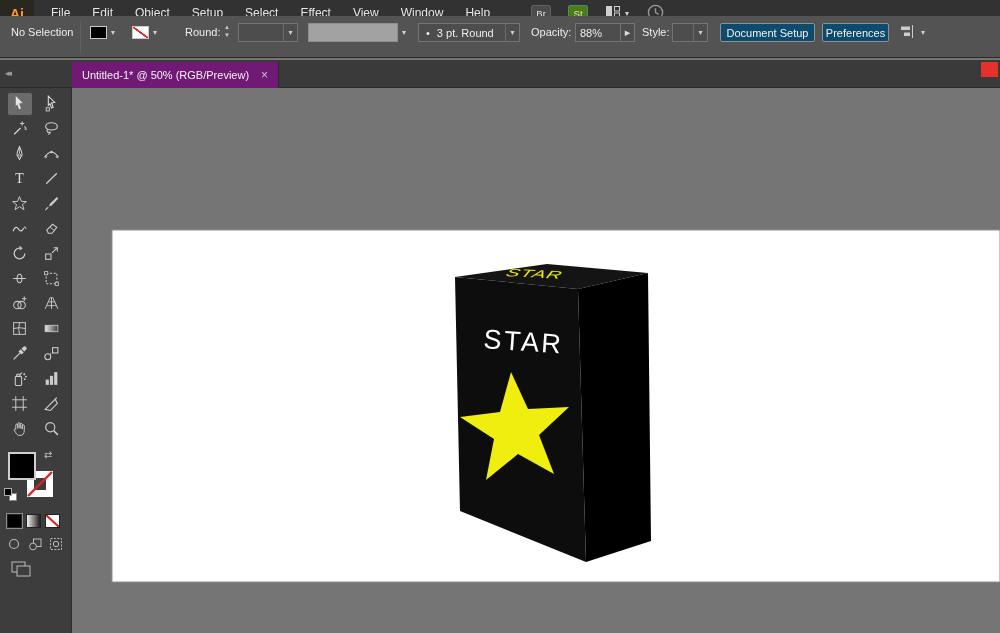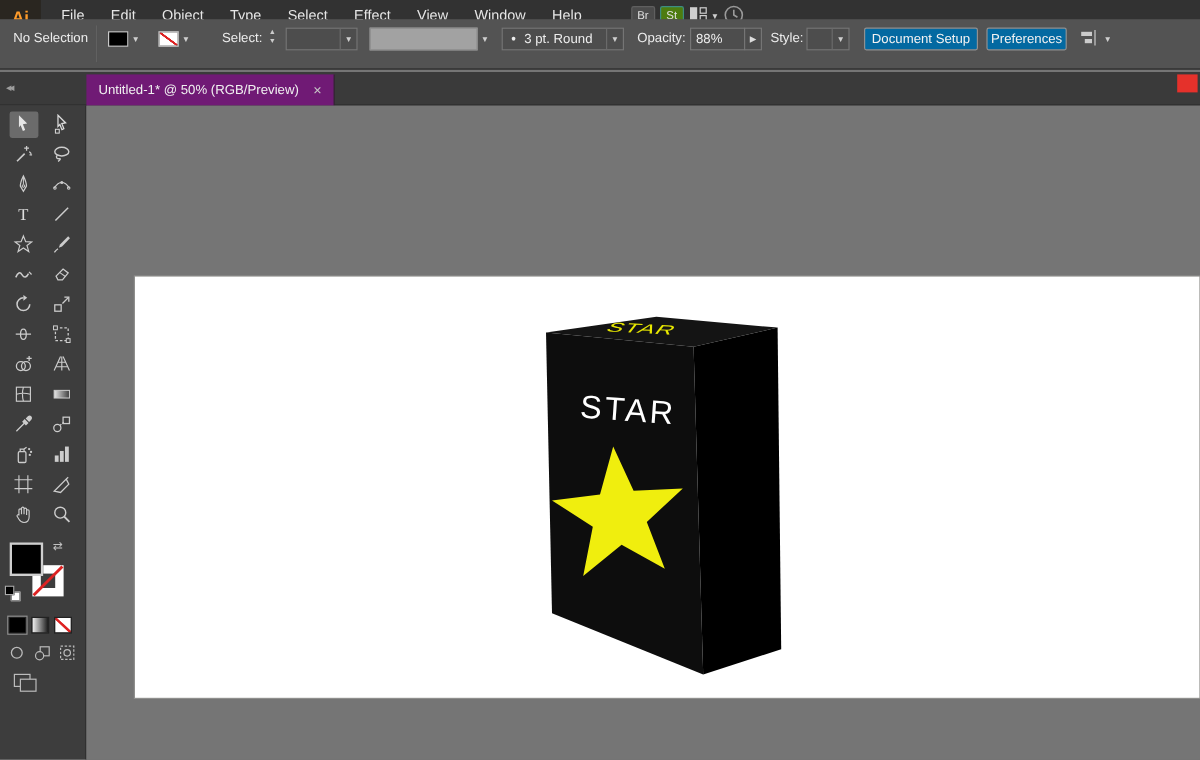--- a/index.html
+++ b/index.html
@@ -8,21 +8,21 @@
   .app { position:relative; width:1000px; height:633px; }
 
   
   .menubar { position:absolute; top:0; left:0; right:0; height:28px; background:#323232;
              border-bottom:1px solid #242424; display:flex; align-items:center;
              color:#e6e6e6; font-size:12px; }
   .ai-logo { width:34px; height:28px; background:#2a2620; color:#ff9c2a; font-weight:bold;
              font-size:14px; display:flex; align-items:center; justify-content:center; }
   #menu-items { display:flex; margin-left:6px; }
   .menu-item { padding:0 11px; line-height:27px; cursor:default; }
-  .menubar-right { display:flex; align-items:center; gap:4px; margin-left:30px; }
+  .menubar-right { display:flex; align-items:center; gap:17px; margin-left:30px; }
   .mb-box { width:20px; height:17px; background:#4b4b4b; border:1px solid #5f5f5f; color:#e0e0e0;
             font-size:9.5px; display:flex; align-items:center; justify-content:center; border-radius:2px; }
   .mb-box.stock { background:#4d7c0f; border-color:#3c8d82; }
   .workspace { display:flex; align-items:center; gap:4px; }
   .chev { color:#cfcfcf; font-size:8px; line-height:1; }
 
   
   .controlbar { position:absolute; top:16px; left:0; right:0; height:42px; background:#535353;
                 border-bottom:1px solid #2a2a2a; color:#ededed; font-size:11px; }
   .controlbar .abs { position:absolute; }
@@ -32,21 +32,21 @@
   .fill-s { background:#000; border:1px solid #c9c9c9; }
   .none-s { border:1px solid #c9c9c9; background:
             linear-gradient(to top right, #fff 44%, #d22 46%, #d22 54%, #fff 56%); }
   .stepper { top:7px; display:flex; flex-direction:column; line-height:0; color:#ccc; }
   .stepper span { font-size:6px; line-height:8px; }
   .cb-box { background:#4d4d4d; border:1px solid #757575; height:19px; top:7px; display:flex;
             align-items:center; }
   .cb-box .chevseg { margin-left:auto; border-left:1px solid #6a6a6a; height:100%; width:14px;
                      display:flex; align-items:center; justify-content:center; }
   .disabled-box { background:#a2a2a2; border:1px solid #8e8e8e; height:19px; top:7px; }
-  .cb-btn { border:1px solid #909090; border-radius:2px; height:19px; top:7px; background:#0369a1;
+  .cb-btn { border:1px solid #909090; border-radius:2px; height:19px; top:7px; background:#0c4a6e;
             color:#f2f2f2; font-size:11px; display:flex; align-items:center; justify-content:center;
             font-family:"Liberation Sans",sans-serif; }
 
   
   .tabstrip { position:absolute; top:60px; left:0; right:0; height:28px; background:#3a3a3a;
               border-bottom:1px solid #2c2c2c; }
   .collapse-btn { position:absolute; left:5px; top:8px; color:#9d9d9d; font-size:9px; letter-spacing:-2px; }
   .tab { position:absolute; left:72px; top:2px; height:26px; background:#701a75; color:#f0f0f0;
          font-size:11px; display:flex; align-items:center; gap:12px; padding:0 10px;
          border-right:1px solid #2a2a2a; }
@@ -87,21 +87,21 @@
 <body>
 
 <div class="app">
 
   <div class="menubar">
     <div class="ai-logo">Ai</div>
     <nav id="menu-items">
         <div class="menu-item">File</div>
         <div class="menu-item">Edit</div>
         <div class="menu-item">Object</div>
-        <div class="menu-item">Type</div>
+        <div class="menu-item">Setup</div>
         <div class="menu-item">Select</div>
         <div class="menu-item">Effect</div>
         <div class="menu-item">View</div>
         <div class="menu-item">Window</div>
         <div class="menu-item">Help</div>
       </nav>
     <div class="menubar-right">
       <div class="mb-box">Br</div>
       <div class="mb-box stock">St</div>
       <div class="workspace">
@@ -126,21 +126,21 @@
   <div class="controlbar">
     <span class="abs cb-label" style="left:11px">No Selection</span>
     <span class="abs cb-sep"></span>
 
     <span class="abs swatch-s fill-s" style="left:90px"></span>
     <span class="abs chev" style="left:111px; top:13px">▾</span>
 
     <span class="abs swatch-s none-s" style="left:132px"></span>
     <span class="abs chev" style="left:153px; top:13px">▾</span>
 
-    <span class="abs cb-label" style="left:185px">Select:</span>
+    <span class="abs cb-label" style="left:185px">Round:</span>
     <span class="abs stepper" style="left:224px">
       <span>▲</span>
       <span>▼</span>
     </span>
     <span class="abs cb-box" style="left:238px; width:60px">
       <span class="chevseg chev">▾</span>
     </span>
 
     <span class="abs disabled-box" style="left:308px; width:90px"></span>
     <span class="abs chev" style="left:402px; top:13px">▾</span>

